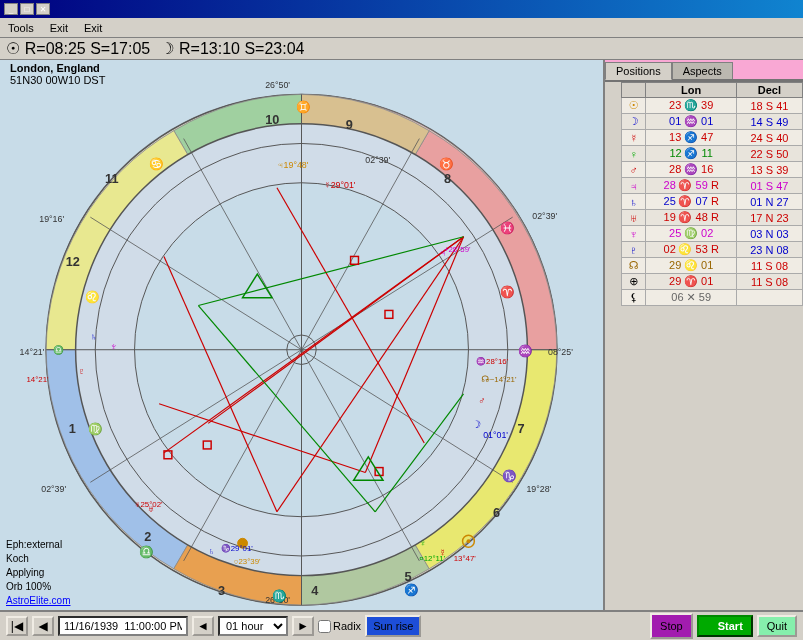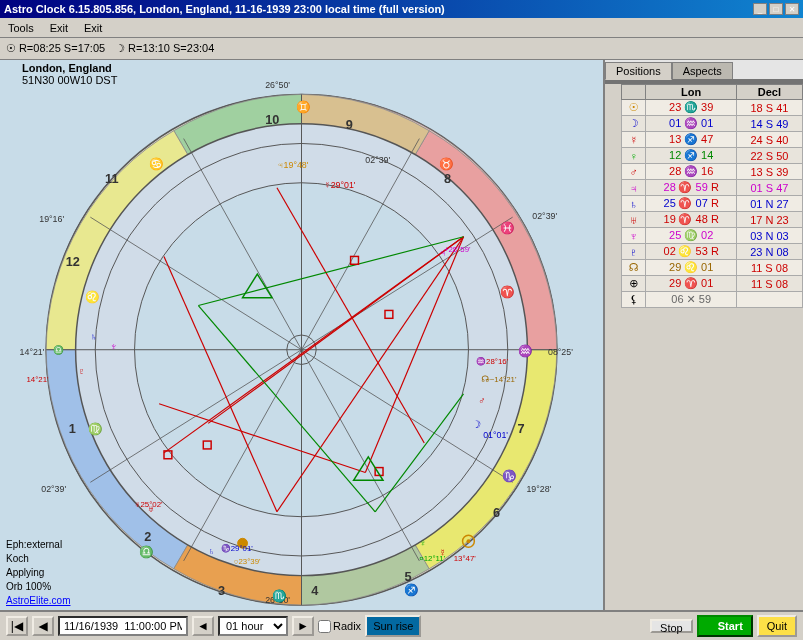--- a/index.html
+++ b/index.html
@@ -41,40 +41,40 @@
     
     .toolbar {
       background: #d4d0c8;
       border-bottom: 1px solid #808080;
       padding: 2px 6px;
       display: flex;
       align-items: center;
       gap: 10px;
       height: 22px;
     }
-    .toolbar-item { font-size: 11px; display: flex; align-items: center; gap: 3px; text-align: right; }
+    .toolbar-item { font-size: 16px; display: flex; align-items: center; gap: 3px; text-align: right; }
 
     
     .main-content {
       display: flex;
       height: calc(640px - 18px - 20px - 22px - 30px);
     }
 
     
     .chart-area {
       flex: 1;
       background: #c8dce8;
       position: relative;
       overflow: hidden;
     }
 
     
     .chart-header {
       position: absolute;
-      top: 0; left: 16px; right: 0;
+      top: 0; left: 4px; right: 0;
       padding: 2px 6px;
       display: flex;
       justify-content: space-between;
       font-size: 11px;
     }
     .chart-location { color: #000; font-weight: bold; }
     .chart-title { color: #000; font-weight: bold; text-align: center; }
 
     
     .chart-footer {
@@ -109,22 +109,22 @@
       padding: 2px 4px;
       font-size: 11px;
       font-weight: bold;
       display: flex;
       justify-content: space-between;
       align-items: center;
       height: 18px;
     }
     .panel-tabs {
       display: flex;
-      background: #e5e5e5;
-      border-bottom: 5px solid #737373;
+      background: #f9a8d4;
+      border-bottom: 3px solid #737373;
     }
     .panel-tab {
       padding: 2px 10px;
       font-size: 11px;
       cursor: pointer;
       border: 1px solid #808080;
       border-bottom: none;
       margin-top: 2px;
     }
     .panel-tab.active {
@@ -165,21 +165,21 @@
       background: #d4d0c8;
       border-top: 2px solid #808080;
       display: flex;
       align-items: center;
       padding: 2px 6px;
       gap: 4px;
     }
     .bottom-btn {
       height: 22px;
       padding: 1px 6px;
-      background: #0369a1;
+      background: #1d4ed8;
       border: 2px outset #f0ece4;
       font-size: 11px;
       cursor: pointer;
       display: flex; align-items: center; gap: 2px;
     }
     .datetime-input {
       height: 20px;
       border: 2px inset #808080;
       background: white;
       padding: 1px 4px;
@@ -201,39 +201,39 @@
       border: 2px outset #f0ece4;
       font-size: 12px;
       cursor: pointer;
       display: flex; align-items: center; justify-content: center;
     }
     .checkbox-label {
       display: flex; align-items: center; gap: 2px;
       font-size: 11px;
     }
     .stop-btn {
-      background: #e5e5e5;
+      background: #a21caf;
       border: 2px outset #f0ece4;
-      height: 14px;
+      height: 26px;
       padding: 1px 8px;
       font-size: 11px;
       cursor: pointer;
     }
     .start-btn {
       background: #00aa00;
       border: 2px outset #008800;
       height: 22px;
       padding: 1px 8px;
       font-size: 11px;
       cursor: pointer;
       color: white;
       font-weight: bold;
     }
     .quit-btn {
-      background: #fde047;
+      background: #86efac;
       border: 2px outset #f0ece4;
       height: 22px;
       padding: 1px 8px;
       font-size: 11px;
       cursor: pointer;
     }
     .right-buttons {
       margin-left: auto;
       display: flex;
       gap: 4px;
@@ -258,21 +258,20 @@
     .sym-uranus { color: #cc0000; }
     .sym-neptune { color: #cc00cc; }
     .sym-pluto { color: #0000cc; }
     .sym-node { color: #996600; }
     .retro { color: #cc0000; }
   </style>
 </head>
 <body>
 
 <div class="title-bar">
-  <span class="title-bar-text">Astro Clock 6.15.805.856, London, England, 11-16-1939 23:00 local time (full version)</span>
   <div class="title-bar-buttons">
     <div class="title-bar-btn">_</div>
     <div class="title-bar-btn">□</div>
     <div class="title-bar-btn">✕</div>
   </div>
 </div>
 
 <div class="menu-bar">
   <span class="menu-item">Tools</span>
   <span class="menu-item">Exit</span>
@@ -482,21 +481,21 @@
           </tr>
 
           <tr>
             <td><span class="sym-mercury">☿</span></td>
             <td><span style="color:#cc0000">13 ♐ 47</span></td>
             <td><span style="color:#cc0000">24 S 40</span></td>
           </tr>
 
           <tr>
             <td><span class="sym-venus">♀</span></td>
-            <td><span style="color:#008800">12 ♐ 14</span></td>
+            <td><span style="color:#008800">12 ♐ 11</span></td>
             <td><span style="color:#cc0000">22 S 50</span></td>
           </tr>
 
           <tr>
             <td><span class="sym-mars">♂</span></td>
             <td><span style="color:#cc0000">28 ♒ 16</span></td>
             <td><span style="color:#cc0000">13 S 39</span></td>
           </tr>
 
           <tr>

